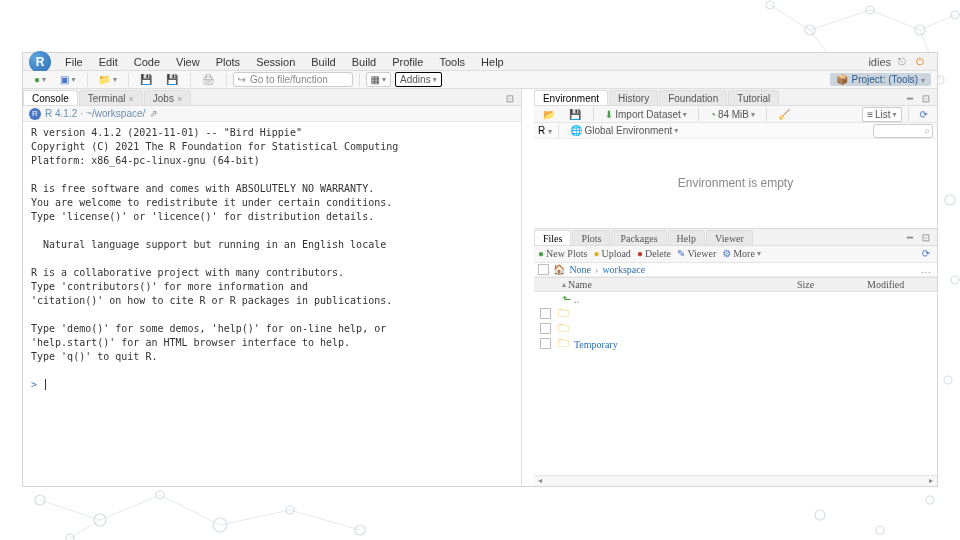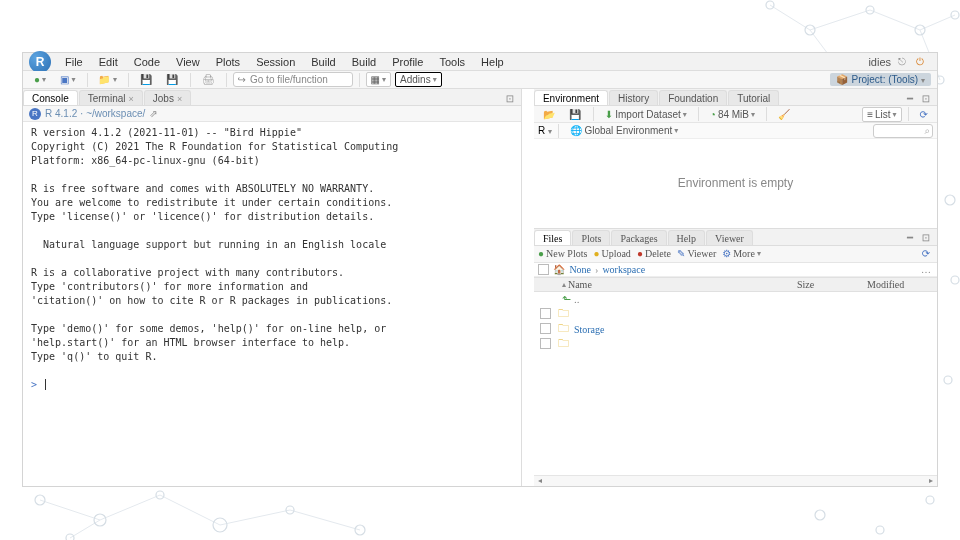--- a/index.html
+++ b/index.html
@@ -321,25 +321,25 @@
           <div class="file-row">
             <span class="fr-up">⬑ <span style="color:#888">..</span></span>
           </div>
           <div class="file-row">
             <div class="fr-check"><span class="chk"></span></div>
             <div class="fr-icon">🗀</div>
           </div>
           <div class="file-row">
             <div class="fr-check"><span class="chk"></span></div>
             <div class="fr-icon">🗀</div>
-            <div class="fr-name">Storage</div>
           </div>
           <div class="file-row">
             <div class="fr-check"><span class="chk"></span></div>
             <div class="fr-icon">🗀</div>
+            <div class="fr-name">Temporary</div>
           </div>
         </div>
         <div class="scrollbar-h">
           <div class="sb-btn">◂</div>
           <div style="flex:1"></div>
           <div class="sb-btn">▸</div>
         </div>
       </div>
     </div>
   </div>

